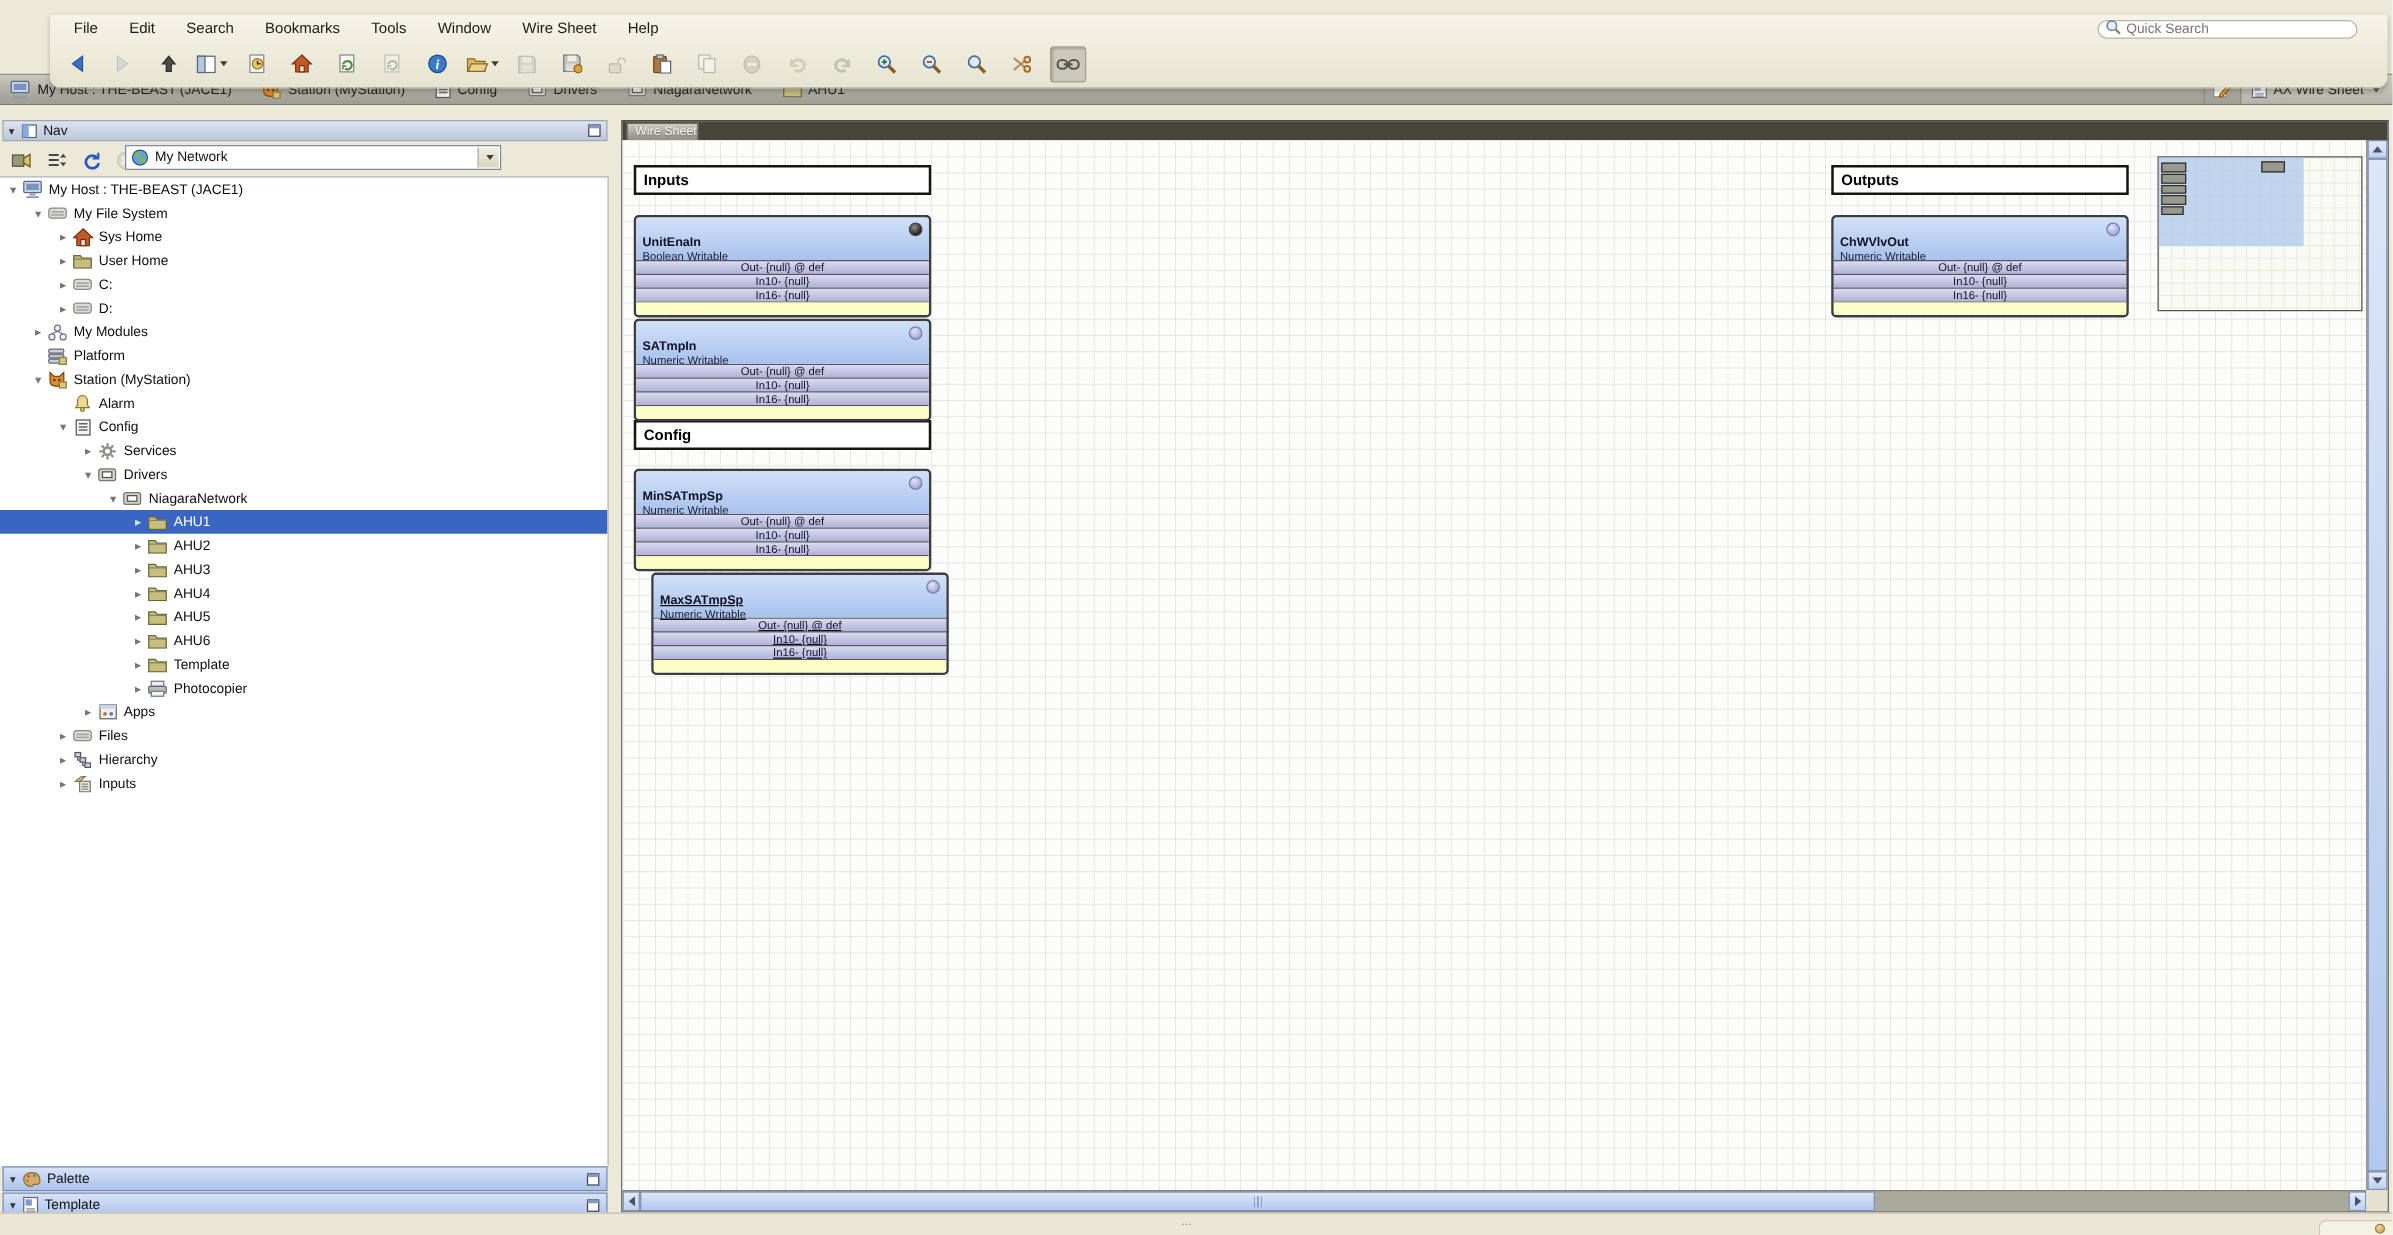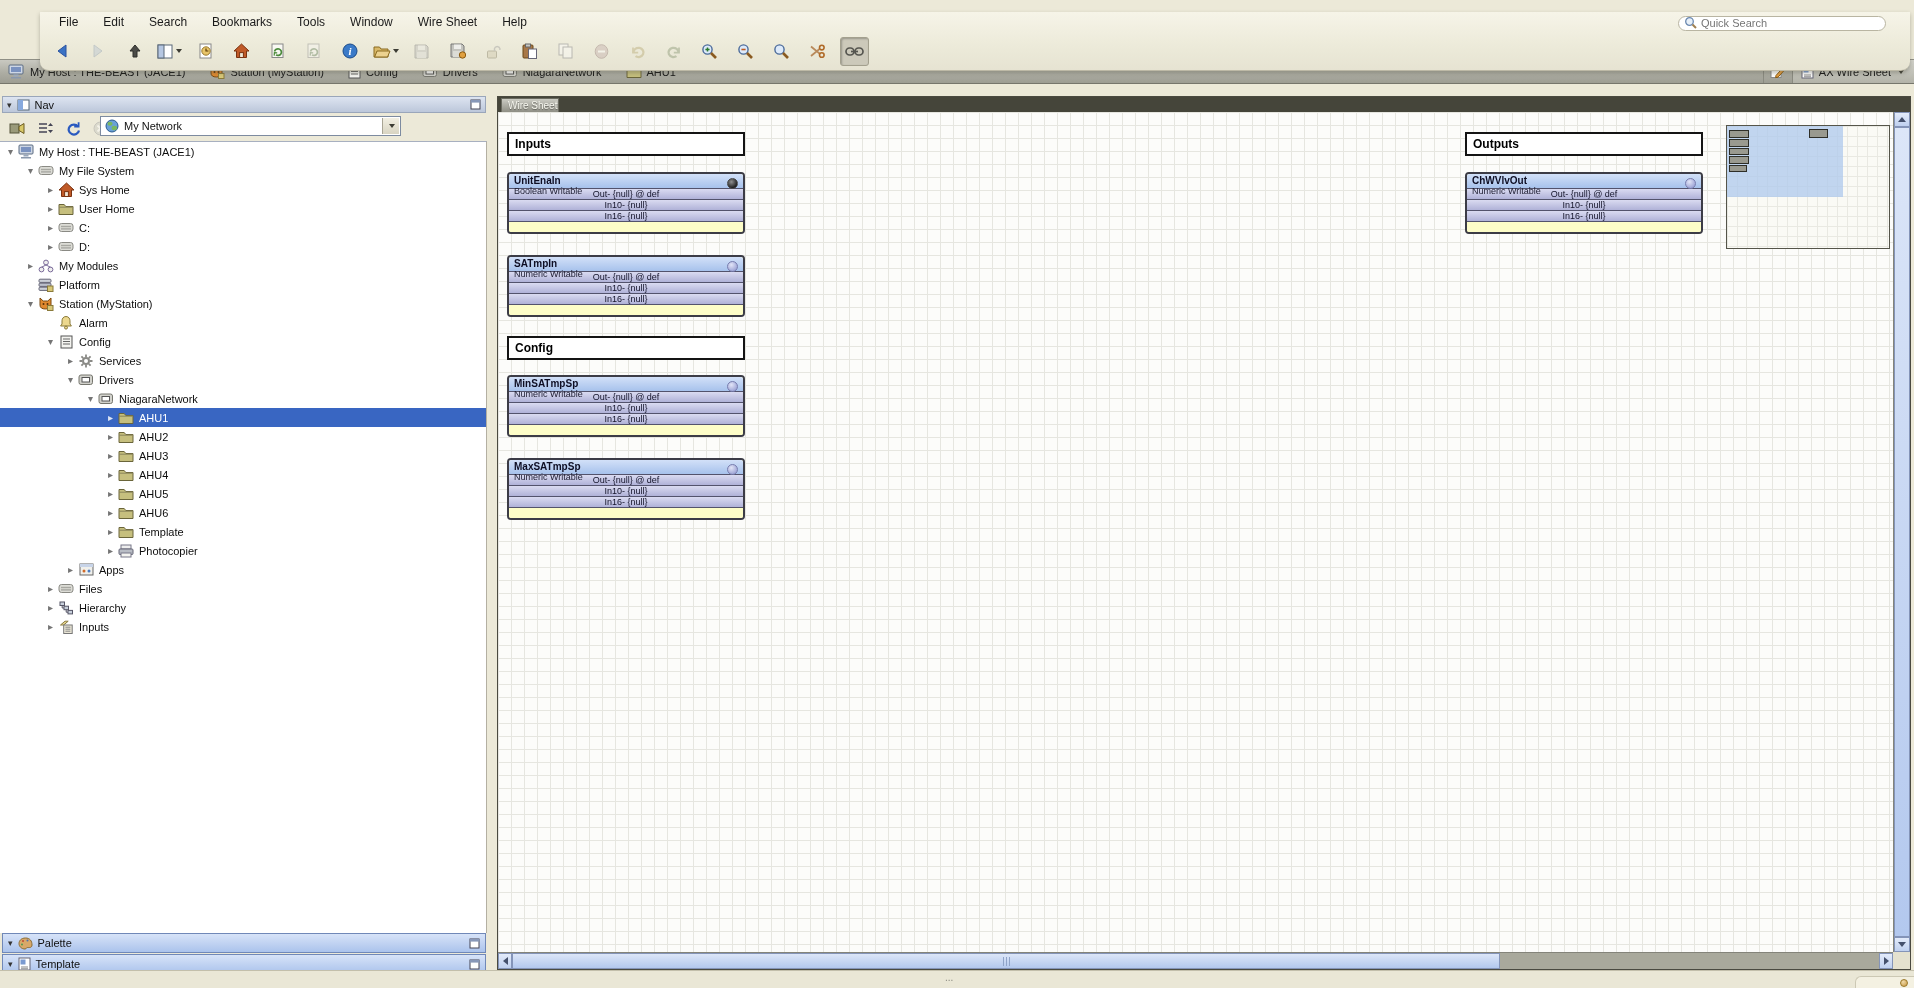--- a/index.html
+++ b/index.html
@@ -79,21 +79,21 @@
     font-size:10px;color:#f7f7ef;display:flex;align-items:center;padding-left:6px;box-sizing:border-box;
     text-shadow:0 1px 1px rgba(0,0,0,.4);}
   #canvas{position:absolute;left:0;top:15px;right:17px;bottom:17px;background-color:#fcfcfa;
     background-image:linear-gradient(to right,#e6e6e0 1px,transparent 1px),
                      linear-gradient(to bottom,#e6e6e0 1px,transparent 1px);
     background-size:13px 13px;overflow:hidden;}
 
   .canvas-label{position:absolute;width:238px;height:24px;background:#fff;border:2px solid #141414;
     box-sizing:border-box;font-size:12px;font-weight:bold;line-height:20px;padding-left:6px;color:#000;}
   .block{position:absolute;width:238px;border:2px solid #3c3c46;border-radius:4px;background:#fdfdc8;box-sizing:border-box;}
-  .block-header{position:relative;height:14px;padding:1px 5px 0;box-sizing:border-box;
+  .block-header{position:relative;height:34px;padding:15px 5px 0;box-sizing:border-box;
     background:linear-gradient(180deg,#d2e0f8 0%,#a7c2ec 100%);border-radius:2px 2px 0 0;}
   .block-name{font-size:10px;font-weight:bold;color:#0e0e24;line-height:11px;}
   .block-type{font-size:9px;color:#1c1c30;line-height:10px;}
   .status-circle{position:absolute;top:4px;right:5px;width:11px;height:11px;border-radius:50%;box-sizing:border-box;}
   .status-circle.numeric{background:radial-gradient(circle at 38% 32%,#e2e5f7 0%,#a4aad9 70%);border:1px solid #787dae;}
   .status-circle.boolean{background:radial-gradient(circle at 38% 32%,#909090 0%,#1b1b1b 75%);border:1px solid #484848;}
   .block-row{display:flex;justify-content:center;height:11px;line-height:10px;font-size:9px;
     padding:0 3px;box-sizing:border-box;border-top:1px solid #53536c;
     background:linear-gradient(180deg,#dadbf1 0%,#b0b2d8 100%);color:#14142a;}
   .block-footer{height:10px;border-top:1px solid #53536c;background:#fdfdc8;border-radius:0 0 2px 2px;}
@@ -886,21 +886,21 @@
     <span class="port-name">In10</span>
     <span class="port-value">- {null}</span>
   </div>
             <div class="block-row">
     <span class="port-name">In16</span>
     <span class="port-value">- {null}</span>
   </div>
           </div>
     <div class="block-footer"></div>
   </div>
-        <div class="block" style="left: 9px; top: 346px;">
+        <div class="block" style="left: 23px; top: 346px; text-decoration: underline;">
     <div class="block-header">
       <div class="block-name">MaxSATmpSp</div>
       <div class="block-type">Numeric Writable</div>
       <span class="status-circle numeric"></span>
     </div>
     <div class="block-rows">
             <div class="block-row">
     <span class="port-name">Out</span>
     <span class="port-value">- {null} @ def</span>
   </div>

